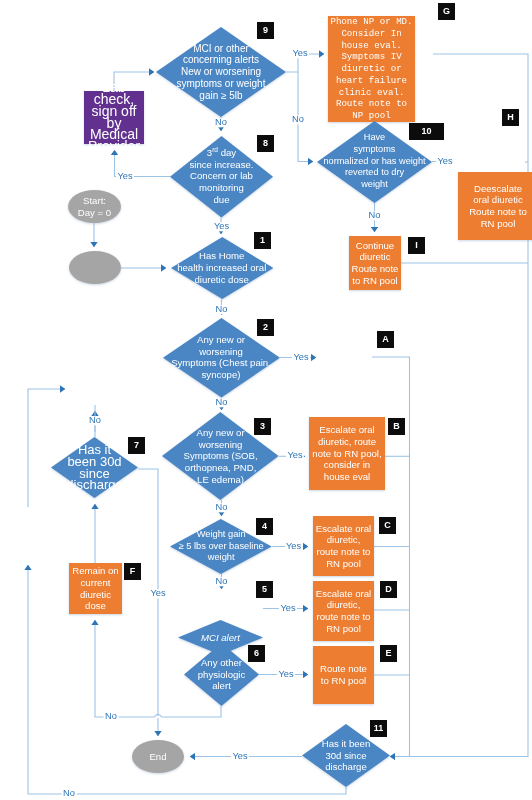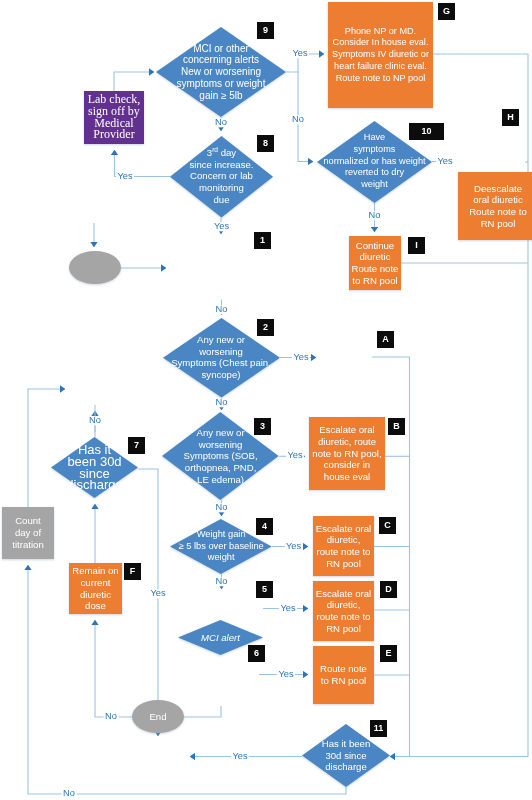--- a/index.html
+++ b/index.html
@@ -103,21 +103,21 @@
         <div>
           <span>MCI or other</span>
           <span>concerning alerts</span>
           <span>New or worsening</span>
           <span>symptoms or weight</span>
           <span>gain ≥ 5lb</span>
         </div>
       </div>
     </div>
     <div class="tag" style="left: 257px; top: 22px; width: 17px; height: 17px;">9</div>
-    <div class="node" style="left: 328px; top: 2px; width: 105px; height: 106px;">
+    <div class="node" style="left: 328px; top: 16px; width: 87px; height: 106px; font-family: Liberation Mono, monospace;">
       <div class="shape shadow" style="background: rgb(237, 125, 49);"></div>
       <div class="label" style="font-size: 9.15px; color: rgb(255, 255, 255);">
         <div>
           <span>Phone NP or MD.</span>
           <span>Consider In house eval.</span>
           <span>Symptoms IV diuretic or</span>
           <span>heart failure clinic eval.</span>
           <span>Route note to NP pool</span>
         </div>
       </div>
@@ -157,21 +157,21 @@
           <span>Continue</span>
           <span>diuretic</span>
           <span>Route note</span>
           <span>to RN pool</span>
         </div>
       </div>
     </div>
     <div class="tag" style="left: 408px; top: 237px; width: 17px; height: 17px;">I</div>
     <div class="node" style="left: 84px; top: 91px; width: 60px; height: 53px;">
       <div class="shape shadow" style="background: rgb(98, 49, 143);"></div>
-      <div class="label" style="font-size: 12px; color: rgb(255, 255, 255); font-family: Liberation Serif, serif;">
+      <div class="label" style="font-size: 14px; color: rgb(255, 255, 255);">
         <div>
           <span>Lab check,</span>
           <span>sign off by</span>
           <span>Medical</span>
           <span>Provider</span>
         </div>
       </div>
     </div>
     <div class="node" style="left: 170px; top: 135.5px; width: 103px; height: 81.5px;">
       <svg class="shape shadow" viewBox="0 0 103 81.5" preserveAspectRatio="none">
@@ -181,26 +181,47 @@
         <div>
           <span>3<sup>rd</sup> day</span>
           <span>since increase.</span>
           <span>Concern or lab</span>
           <span>monitoring</span>
           <span>due</span>
         </div>
       </div>
     </div>
     <div class="tag" style="left: 257px; top: 135px; width: 17px; height: 17px;">8</div>
+    <div class="node" style="left: 68px; top: 190px; width: 53px; height: 33px;">
+      <div class="shape shadow" style="background: rgb(165, 165, 165); border-radius: 50%;"></div>
+      <div class="label" style="font-size: 9.6px; color: rgb(255, 255, 255);">
+        <div>
+          <span>Start:</span>
+          <span>Day = 0</span>
+        </div>
+      </div>
+    </div>
     <div class="node" style="left: 69px; top: 251px; width: 52px; height: 33px;">
       <div class="shape shadow" style="background: rgb(165, 165, 165); border-radius: 50%;"></div>
       <div class="label" style="font-size: 10px; color: rgb(255, 255, 255); margin-top: 45px;">
         <div>
           <span>Daily</span>
           <span>Check</span>
+        </div>
+      </div>
+    </div>
+    <div class="node" style="left: 170.5px; top: 237px; width: 102.5px; height: 62px;">
+      <svg class="shape shadow" viewBox="0 0 102.5 62" preserveAspectRatio="none">
+        <polygon points="51.25,0 102.5,31 51.25,62 0,31" fill="#4A86C4"></polygon>
+      </svg>
+      <div class="label" style="font-size: 9.6px; color: rgb(255, 255, 255);">
+        <div>
+          <span>Has Home</span>
+          <span>health increased oral</span>
+          <span>diuretic dose</span>
         </div>
       </div>
     </div>
     <div class="tag" style="left: 254px; top: 232px; width: 17px; height: 17px;">1</div>
     <div class="node" style="left: 162.5px; top: 317.5px; width: 117px; height: 79.5px;">
       <svg class="shape shadow" viewBox="0 0 117 79.5" preserveAspectRatio="none">
         <polygon points="58.5,0 117,39.75 58.5,79.5 0,39.75" fill="#4A86C4"></polygon>
       </svg>
       <div class="label" style="font-size: 9.6px; color: rgb(255, 255, 255);">
         <div>
@@ -282,20 +303,32 @@
       <div class="label" style="font-size: 9.6px; color: rgb(255, 255, 255);">
         <div>
           <span>Escalate oral</span>
           <span>diuretic,</span>
           <span>route note to</span>
           <span>RN pool</span>
         </div>
       </div>
     </div>
     <div class="tag" style="left: 380px; top: 581px; width: 17px; height: 17px;">D</div>
+    <div class="node" style="left: 184px; top: 643px; width: 75px; height: 63px;">
+      <svg class="shape shadow" viewBox="0 0 75 63" preserveAspectRatio="none">
+        <polygon points="37.5,0 75,31.5 37.5,63 0,31.5" fill="#4A86C4"></polygon>
+      </svg>
+      <div class="label" style="font-size: 9.6px; color: rgb(255, 255, 255);">
+        <div>
+          <span>Any other</span>
+          <span>physiologic</span>
+          <span>alert</span>
+        </div>
+      </div>
+    </div>
     <div class="tag" style="left: 248px; top: 645px; width: 17px; height: 17px;">6</div>
     <div class="node" style="left: 313px; top: 646px; width: 61px; height: 58px;">
       <div class="shape shadow" style="background: rgb(237, 125, 49);"></div>
       <div class="label" style="font-size: 9.6px; color: rgb(255, 255, 255);">
         <div>
           <span>Route note</span>
           <span>to RN pool</span>
         </div>
       </div>
     </div>
@@ -306,43 +339,33 @@
       </svg>
       <div class="label" style="font-size: 13px; color: rgb(255, 255, 255);">
         <div>
           <span>Has it</span>
           <span>been 30d since</span>
           <span>discharge</span>
         </div>
       </div>
     </div>
     <div class="tag" style="left: 128px; top: 437px; width: 17px; height: 17px;">7</div>
-    <div class="node" style="left: 2px; top: 507px; width: 52px; height: 52px;">
-      <div class="shape shadow" style="background: rgb(165, 165, 165);"></div>
-      <div class="label" style="font-size: 9.6px; color: rgb(255, 255, 255);">
-        <div>
-          <span>Count</span>
-          <span>day of</span>
-          <span>titration</span>
-        </div>
-      </div>
-    </div>
     <div class="node" style="left: 69px; top: 563px; width: 53px; height: 51px;">
       <div class="shape shadow" style="background: rgb(237, 125, 49);"></div>
       <div class="label" style="font-size: 9.6px; color: rgb(255, 255, 255);">
         <div>
           <span>Remain on</span>
           <span>current</span>
           <span>diuretic</span>
           <span>dose</span>
         </div>
       </div>
     </div>
     <div class="tag" style="left: 124px; top: 563px; width: 17px; height: 17px;">F</div>
-    <div class="node" style="left: 132px; top: 700px; width: 52px; height: 33px;">
+    <div class="node" style="left: 132px; top: 740px; width: 52px; height: 33px;">
       <div class="shape shadow" style="background: rgb(165, 165, 165); border-radius: 50%;"></div>
       <div class="label" style="font-size: 9.6px; color: rgb(255, 255, 255);">
         <div>
           <span>End</span>
         </div>
       </div>
     </div>
     <div class="node" style="left: 302px; top: 724px; width: 88px; height: 63px;">
       <svg class="shape shadow" viewBox="0 0 88 63" preserveAspectRatio="none">
         <polygon points="44,0 88,31.5 44,63 0,31.5" fill="#4A86C4"></polygon>

